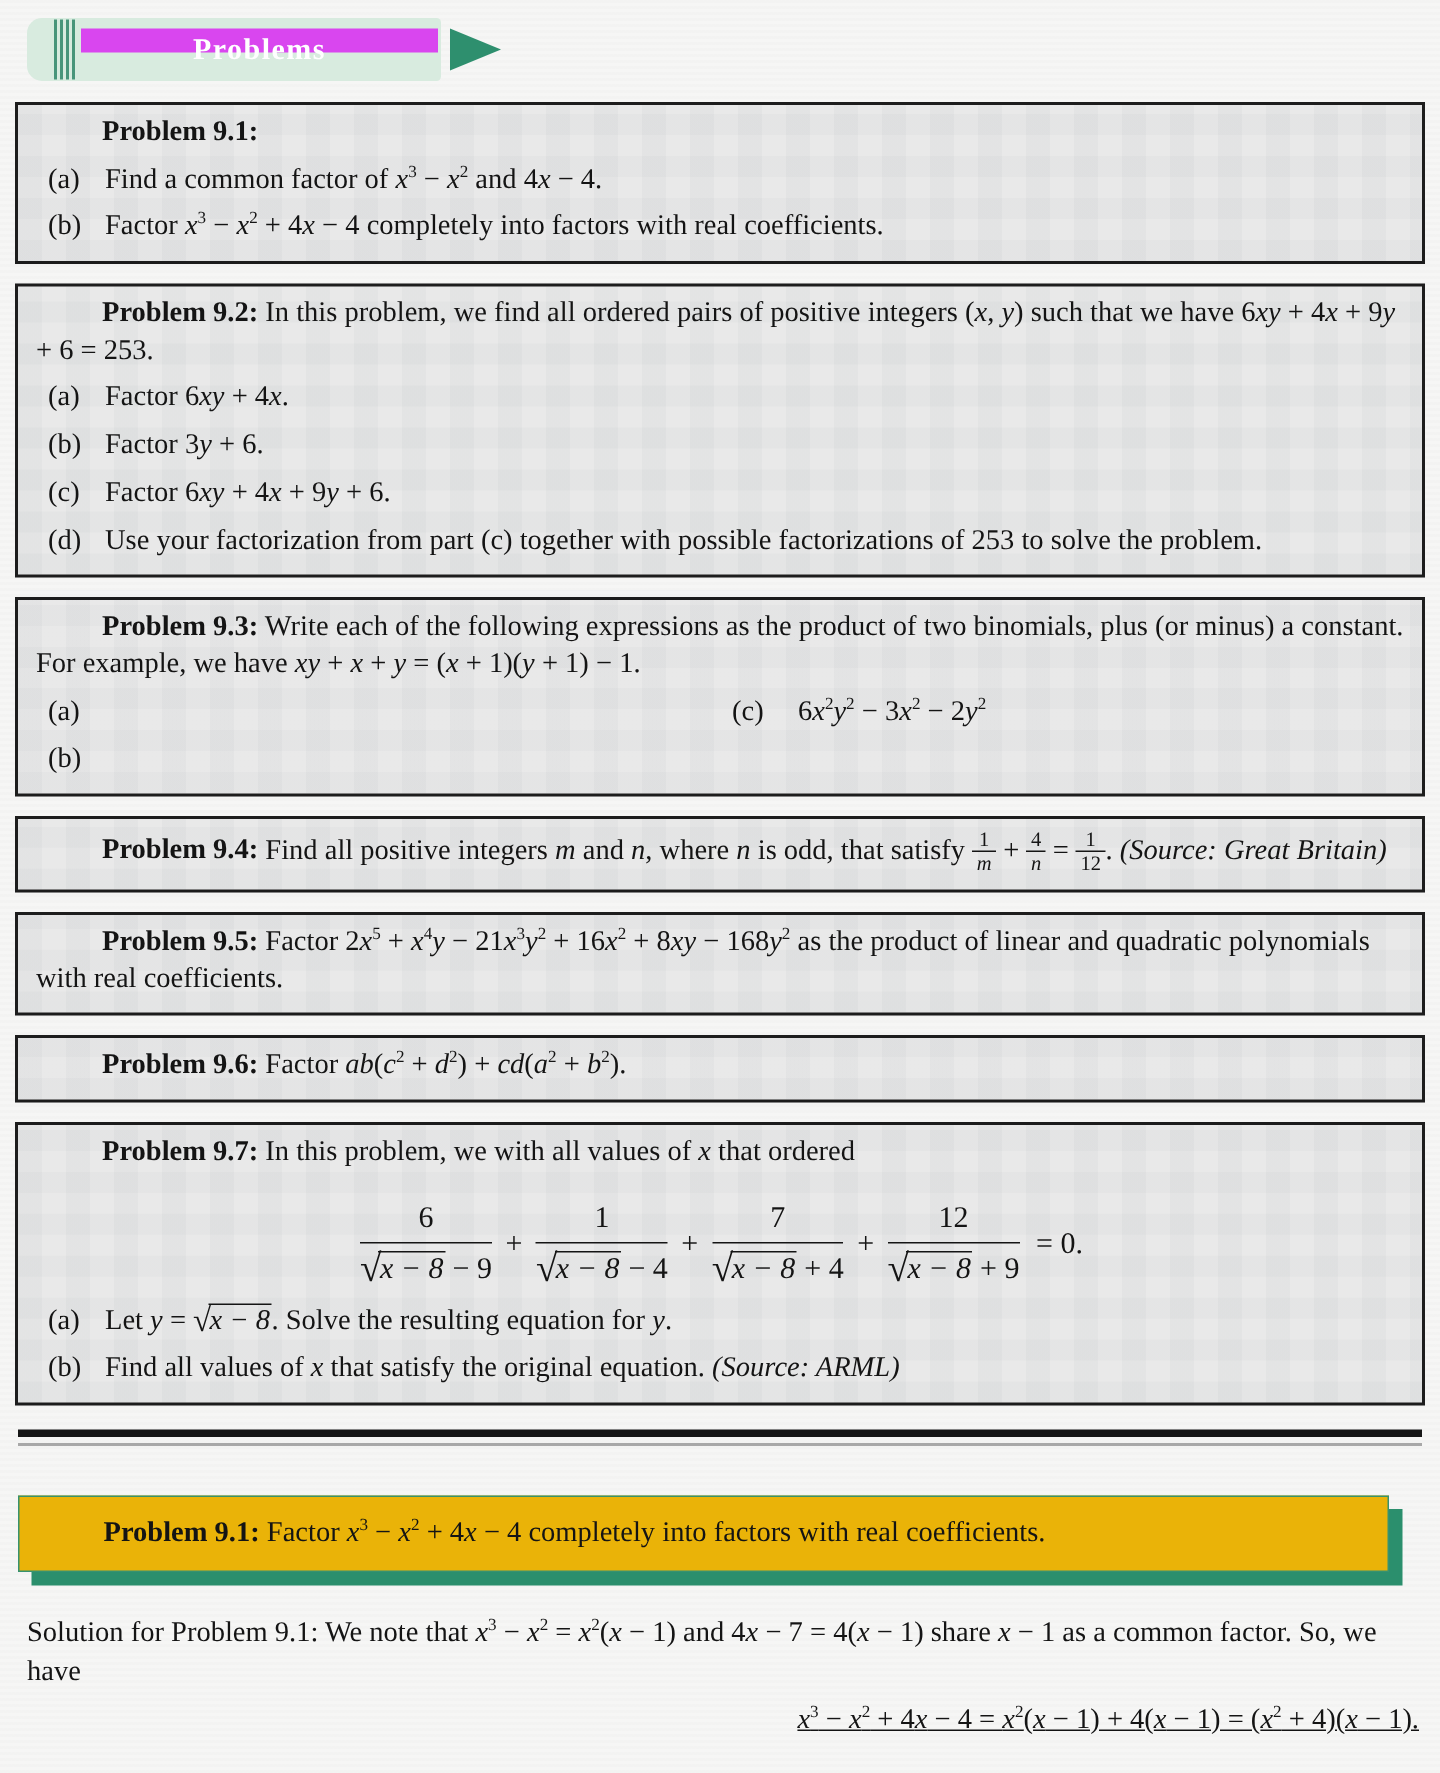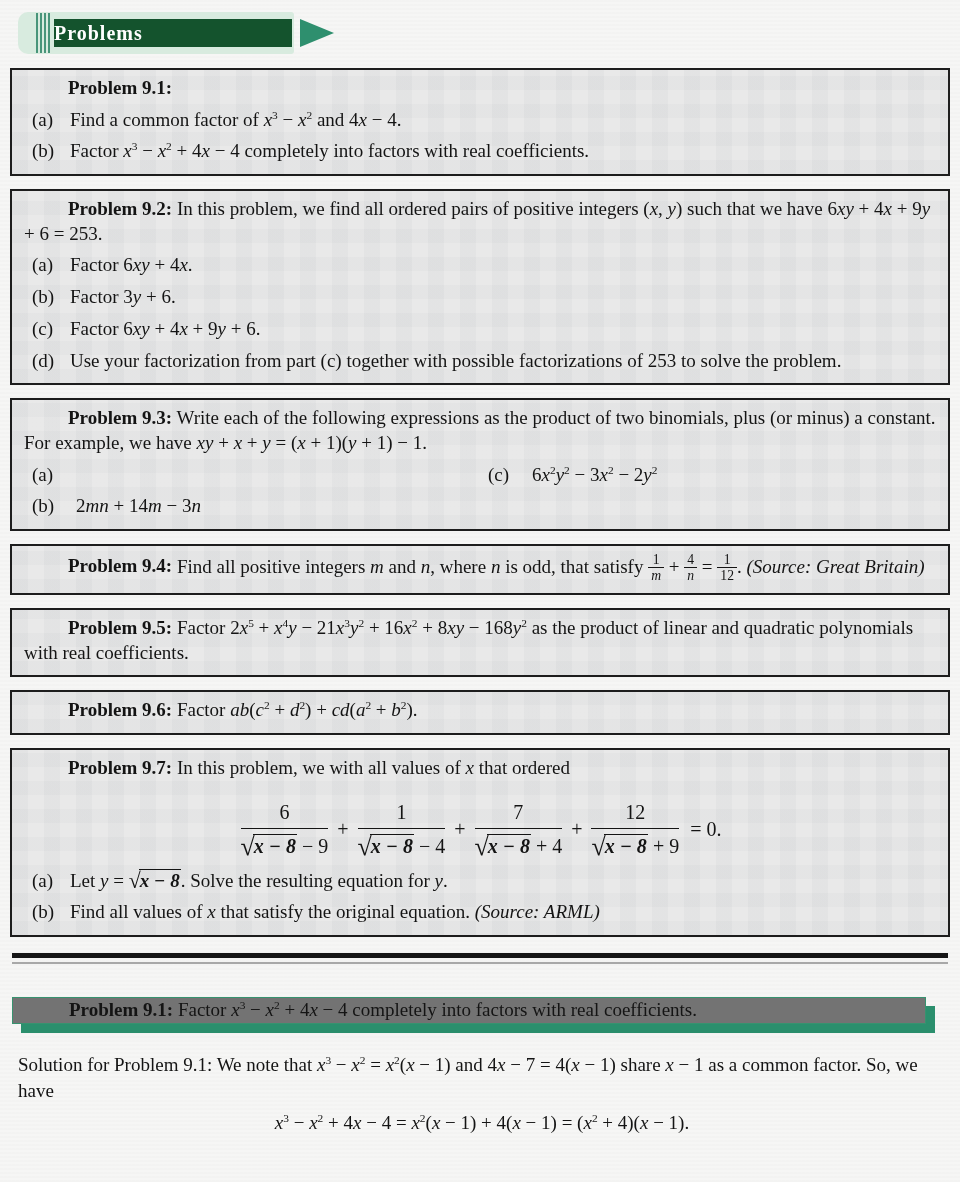--- a/index.html
+++ b/index.html
@@ -19,23 +19,23 @@
   .pencil { position:relative; height:46px; margin:4px 0 12px 8px; width:330px; }
   .pencil-body {
     position:absolute; left:0; top:2px; width:276px; height:42px;
     background:#d8ebdf; border-radius:10px 3px 3px 10px;
   }
   .pencil-stripes {
     position:absolute; left:16px; top:3px; width:16px; height:40px;
     background:repeating-linear-gradient(90deg, transparent 0 2px, #48957a 2px 4px);
   }
   .pencil-band {
-    position:absolute; left:36px; top:9px; width:238px; height:28px;
-    background:#14532d; color:#ffffff; font-weight:bold;
-    text-align:left; font-size:20px; line-height:28px; letter-spacing:1px;
+    position:absolute; left:36px; top:9px; width:238px; height:16px;
+    background:#d946ef; color:#ffffff; font-weight:bold;
+    text-align:center; font-size:20px; line-height:28px; letter-spacing:1px;
   }
   .pencil-tip {
     position:absolute; left:282px; top:9px; width:0; height:0;
     border-left:34px solid #2e8f6e;
     border-top:14px solid transparent; border-bottom:14px solid transparent;
   }
 
   
   .pbox {
     border:2px solid #1d1d1d;
@@ -59,43 +59,43 @@
   .ifrac .num { display:block; border-bottom:1.5px solid #141414; padding:0 3px; }
   .ifrac .den { display:block; padding:0 3px; }
   .it { font-style:italic; }
 
   
   .eq { display:flex; justify-content:center; align-items:center; margin:18px 0 10px 0; font-size:20px; }
   .bfrac { display:inline-block; text-align:center; margin:0 2px; }
   .bfrac .num { display:block; border-bottom:1.8px solid #141414; padding:0 6px 3px 6px; }
   .bfrac .den { display:block; padding-top:4px; white-space:nowrap; }
   .radsign { font-size:1.3em; line-height:0.8; position:relative; top:2px; margin-right:-2px; }
-  .radicand { border-top:1.8px solid #141414; padding:0 1px; font-style:italic;font-weight:bold; }
+  .radicand { border-top:1.8px solid #141414; padding:0 1px; font-style:italic; }
   .eq .op { margin:0 7px; }
   .eq .rhs { margin-left:9px; }
   .inline-rad .radsign { font-size:1.15em; top:1px; }
 
   
   .rule-wrap { margin:16px 2px 0 2px; }
   .rule-thick { height:5px; background:#171717; }
   .rule-thin { height:2px; background:#a8a8a8; margin-top:4px; }
 
   
   .green-box {
     margin:33px 24px 0 2px;
-    background:#737373;
+    background:#eab308;
     border:1px solid #37926f;
     box-shadow:9px 9px 0 0 #2b8f6d;
-    padding:0 12px;
+    padding:12px 12px;
   }
 
   
   .solution { margin:28px 4px 0 8px; line-height:1.4; }
   .sol-lead { }
-  .sol-eq { text-align:center; margin-top:5px; }
+  .sol-eq { text-align:right; margin-top:5px;text-decoration:underline; }
 </style>
 </head>
 <body>
 
 <div class="page">
 
   <div class="pencil">
     <div class="pencil-body"></div>
     <div class="pencil-stripes"></div>
     <div class="pencil-band">Problems</div>
@@ -136,21 +136,20 @@
 
   <div class="pbox">
     <div><span class="ptitle">Problem 9.3:</span><span><span> Write each of the following expressions as the product of two binomials, plus (or minus) a constant. For example, we have </span><i>xy</i><span> + </span><i>x</i><span> + </span><i>y</i><span> = (</span><i>x</i><span> + 1)(</span><i>y</i><span> + 1) − 1.</span></span></div>
     <div class="cols">
       <div>
         <div class="part">
           <span class="plabel">(a)</span>
         </div>
         <div class="part">
           <span class="plabel">(b)</span>
-          <span class="ptext"><span>2</span><i>mn</i><span> + 14</span><i>m</i><span> − 3</span><i>n</i></span>
         </div>
       </div>
       <div>
         <div class="part">
           <span class="plabel">(c)</span>
           <span class="ptext"><span>6</span><i>x</i><sup>2</sup><i>y</i><sup>2</sup><span> − 3</span><i>x</i><sup>2</sup><span> − 2</span><i>y</i><sup>2</sup></span>
         </div>
       </div>
     </div>
   </div>

